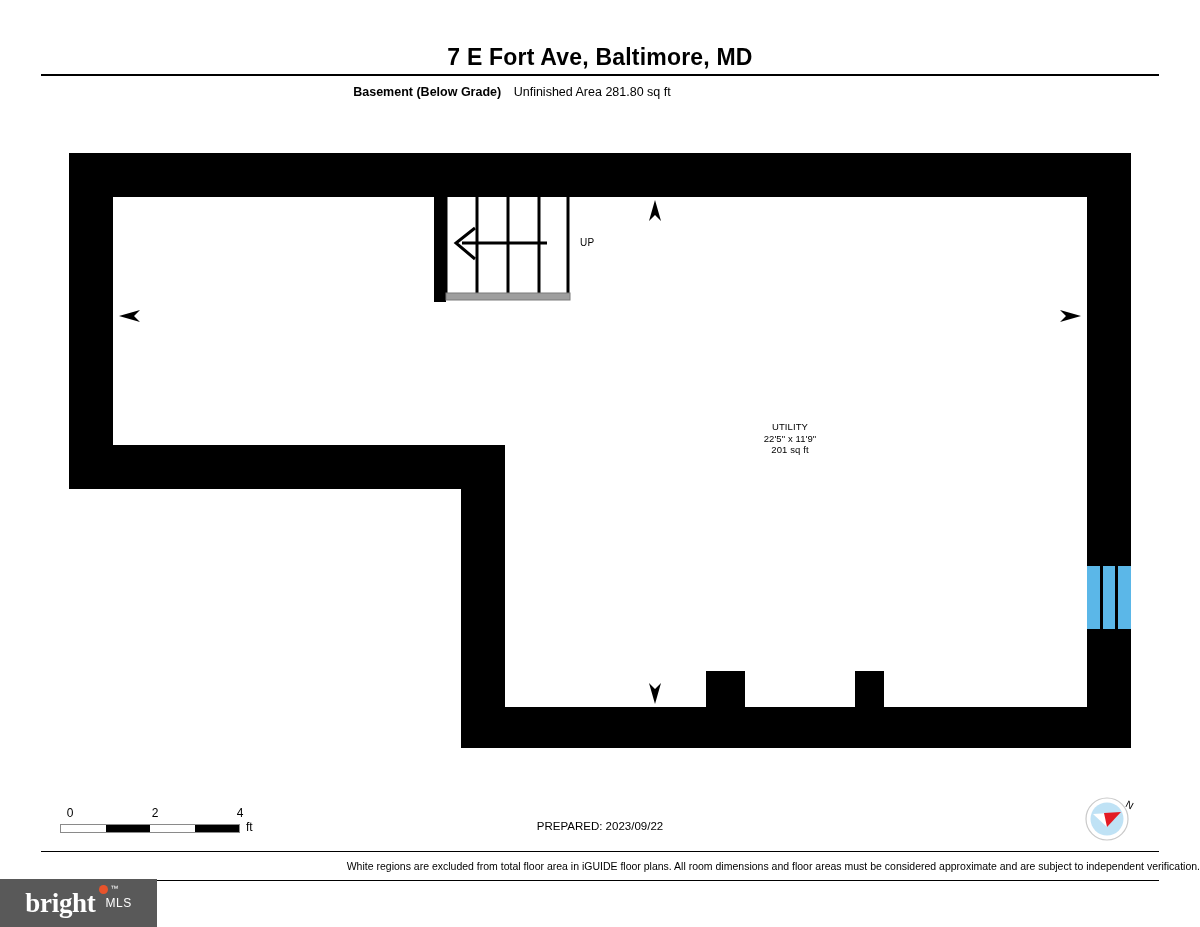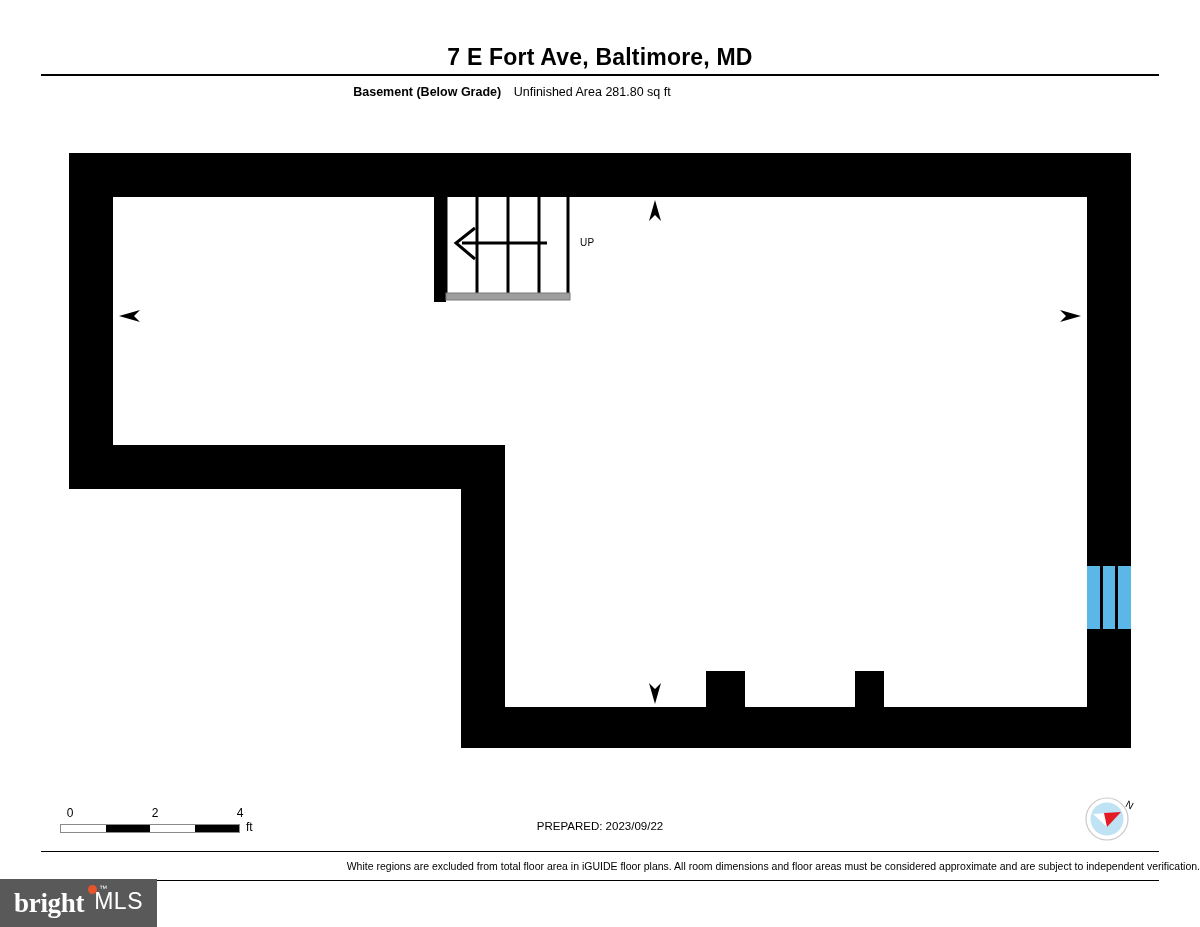--- a/index.html
+++ b/index.html
@@ -181,21 +181,21 @@
     width: 157px;
     height: 48px;
     background: #595959;
     display: flex;
     align-items: center;
     justify-content: center;
   }
   #logo-inner {
     position: relative;
     display: flex;
-    align-items: flex-start;
+    align-items: center;
   }
   #logo-bright {
     font-family: "Liberation Serif", serif;
     font-size: 27px;
     font-weight: bold;
     color: #ffffff;
     letter-spacing: -0.3px;
   }
   #logo-dot {
     position: absolute;
@@ -209,21 +209,21 @@
   #logo-tm {
     position: absolute;
     left: 85px;
     top: -4px;
     color: #ffffff;
     font-size: 8px;
     font-family: "Liberation Sans", sans-serif;
   }
   #logo-mls {
     font-family: "Liberation Sans", sans-serif;
-    font-size: 23px;
+    font-size: 12px;
     color: #ffffff;
     margin-left: 10px;
     letter-spacing: 0.5px;
   }
 </style>
 </head>
 <body>
 
 <div id="page-title">7 E Fort Ave, Baltimore, MD</div>
 <div id="title-rule"></div>
@@ -277,20 +277,25 @@
       <line x1="547" y1="243" x2="462" y2="243" stroke="#000000" stroke-width="3"></line>
       <polyline points="475,228 456,243 475,259" fill="none" stroke="#000000" stroke-width="3"></polyline>
     </g>
 
     <polygon points="655,200 661,221 655,215 649,221" fill="#000000"></polygon>
     <polygon points="119,316 140,310 134,316 140,322" fill="#000000"></polygon>
     <polygon points="1081,316 1060,310 1066,316 1060,322" fill="#000000"></polygon>
     <polygon points="655,704 649,683 655,689 661,683" fill="#000000"></polygon>
   </svg>
 
+  <div class="room-label" id="utility-label">
+    <div>UTILITY</div>
+    <div>22'5" x 11'9"</div>
+    <div>201 sq ft</div>
+  </div>
 
   <div id="up-label">UP</div>
 </div>
 
 <div id="scale-bar-group">
   <div id="scale-ticks">
     <span class="scale-tick" style="left:10px;">0</span>
     <span class="scale-tick" style="left:95px;">2</span>
     <span class="scale-tick" style="left:180px;">4</span>
   </div>

